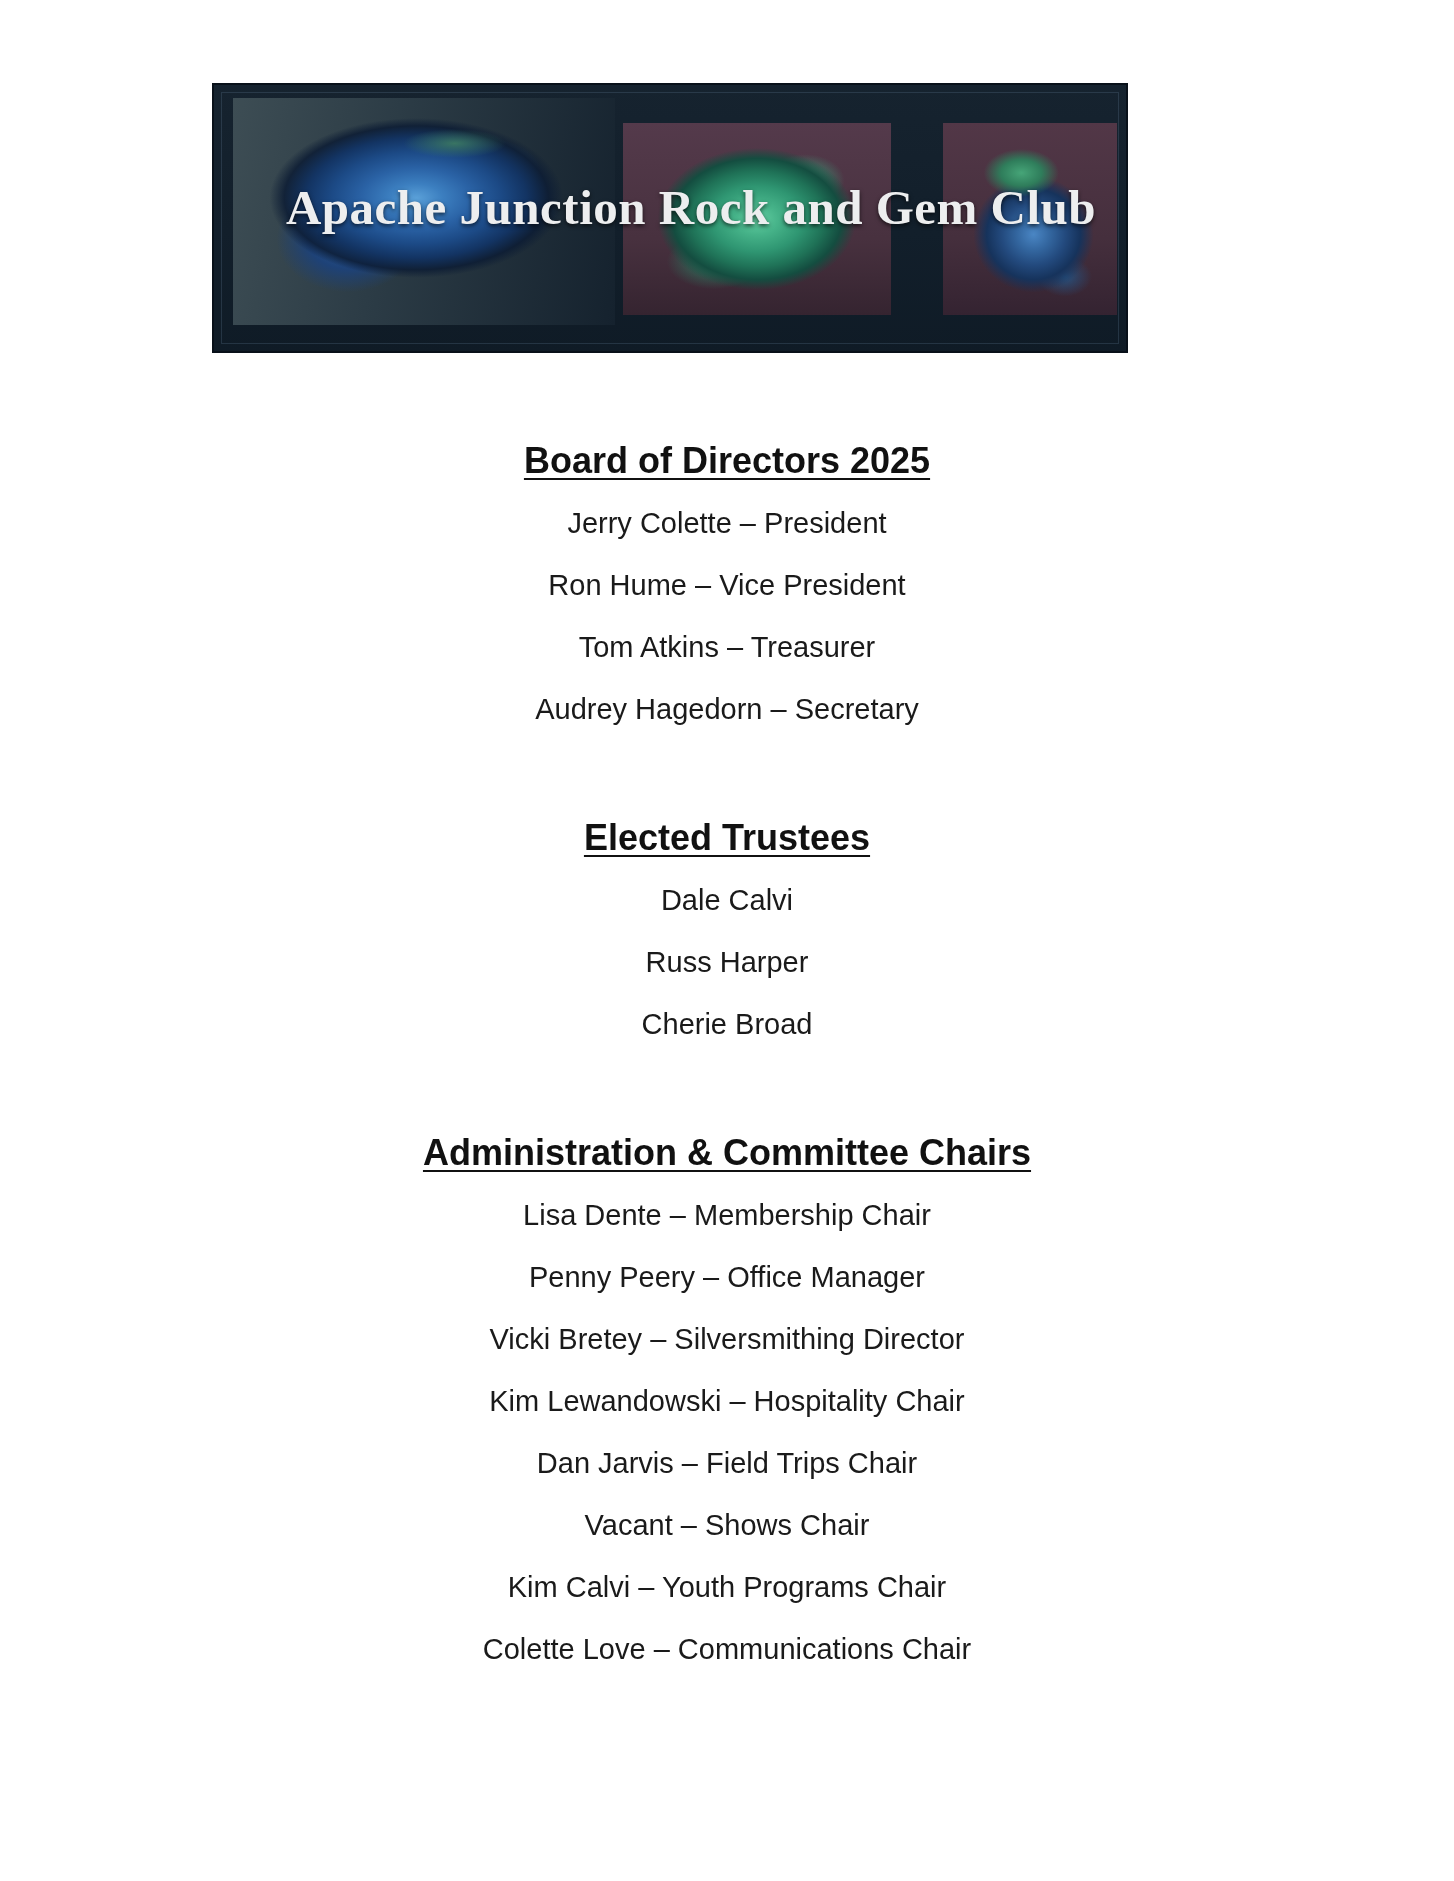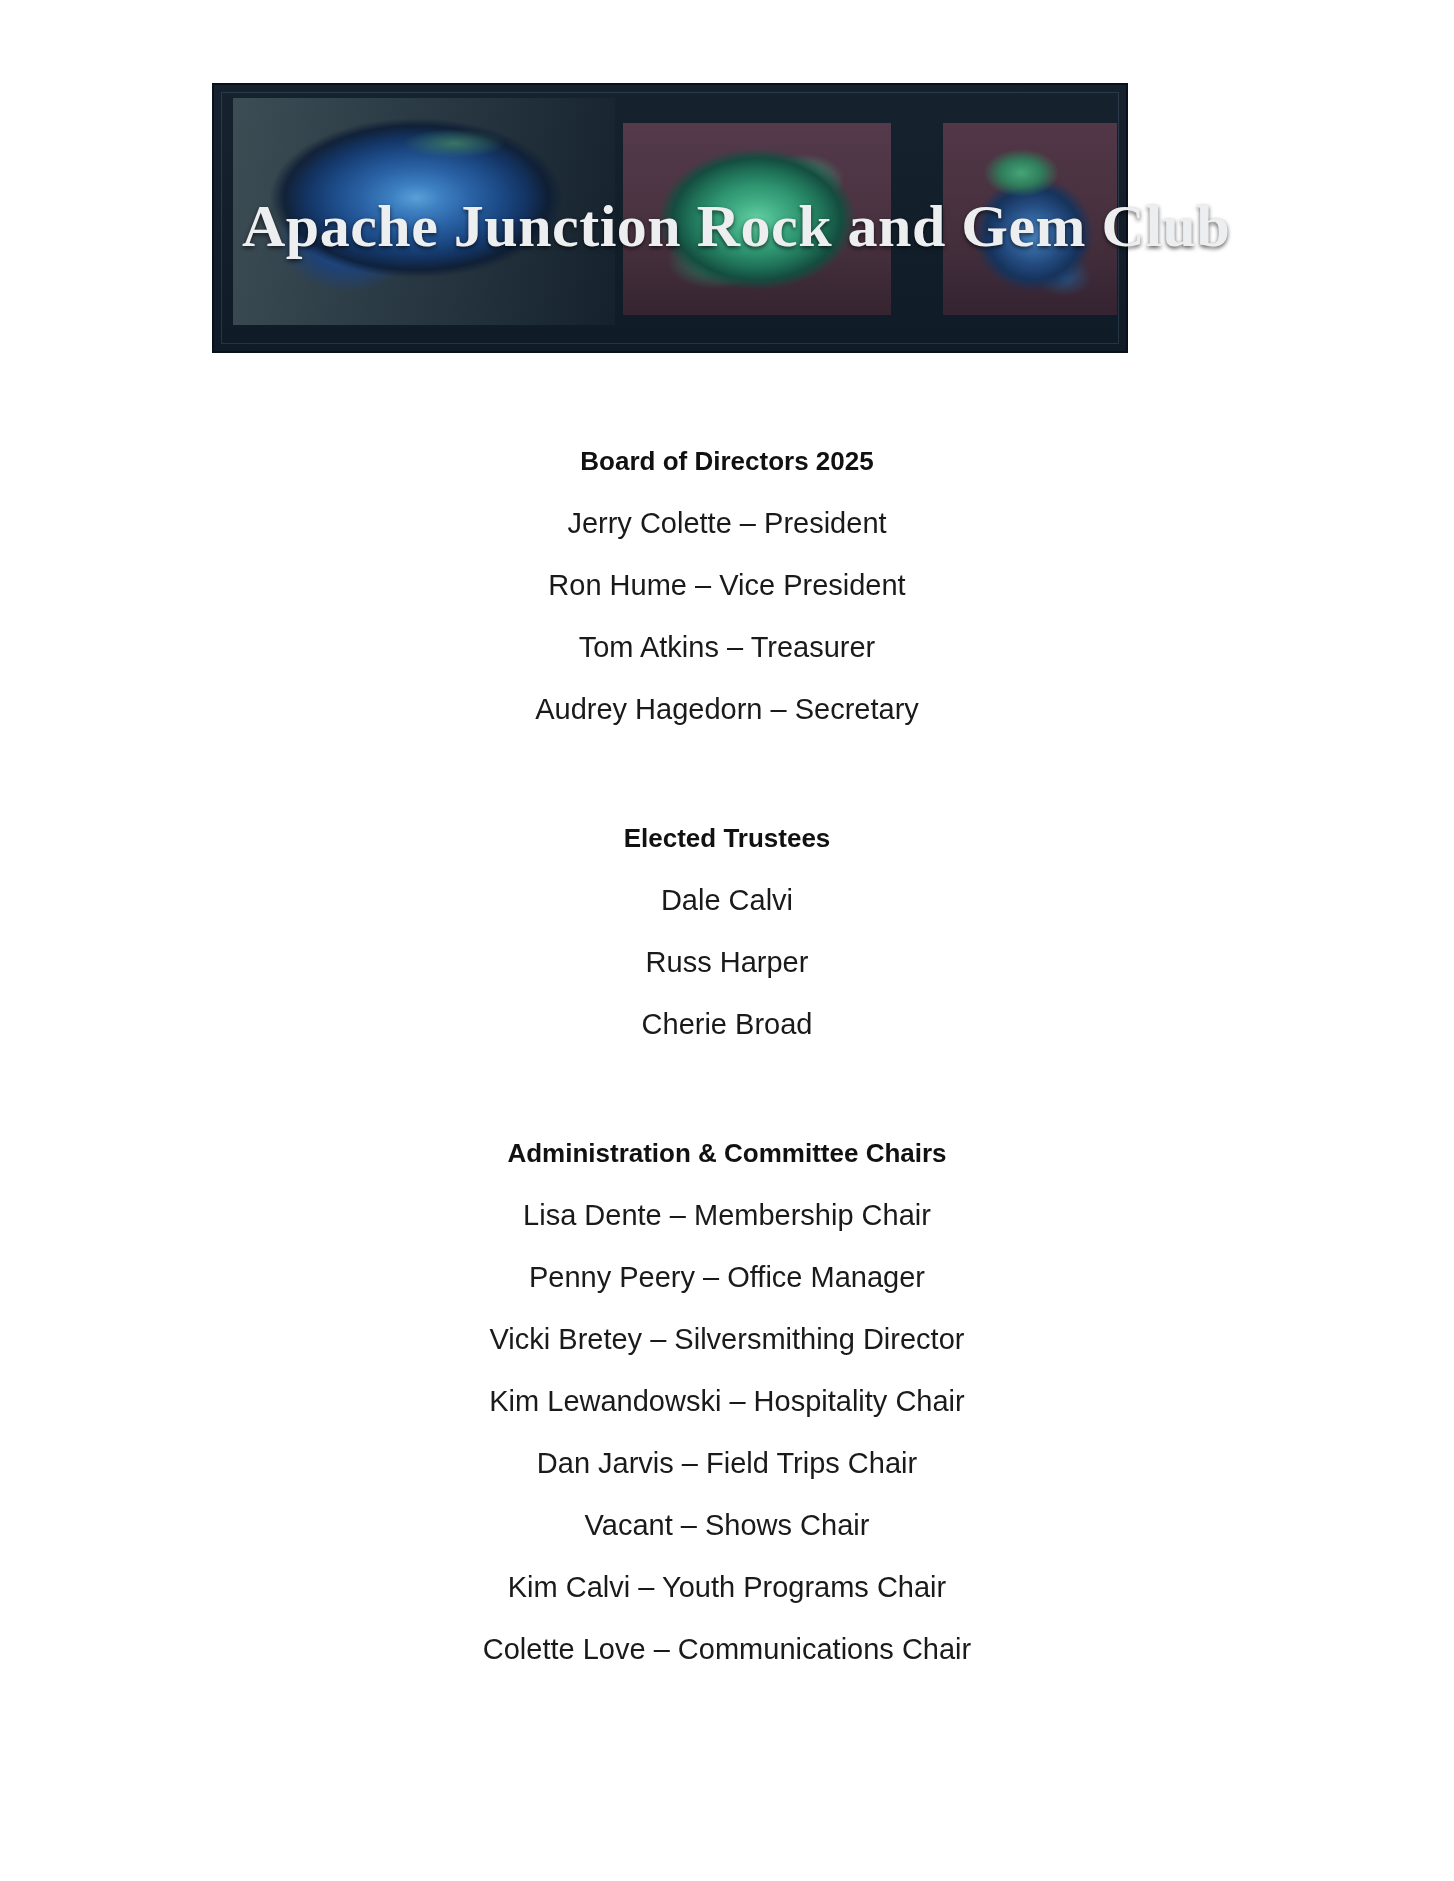--- a/index.html
+++ b/index.html
@@ -50,51 +50,53 @@
   .panel-3{
     left:731px;top:40px;width:174px;height:192px;
     background:
       radial-gradient(closest-side at 45% 26%, #46a578 0%, #2f7d5b 26%, rgba(40,90,70,0) 48%),
       radial-gradient(closest-side at 52% 58%, #4a86c4 0%, #33669f 20%, #234a7e 38%, #16335c 56%, rgba(15,40,70,0) 72%),
       radial-gradient(closest-side at 70% 80%, #27517f 0%, rgba(20,50,90,0) 52%),
       linear-gradient(180deg,#523747 0%,#452f3d 60%,#342331 100%);
   }
   .banner-title{
     position:absolute;
-    left:0;right:0;top:118px;
+    left:0;right:0;top:100px;
     text-align:center;
     text-indent:30px;
     font-family:"Liberation Serif",serif;
     font-weight:700;
-    font-size:60px;
+    font-size:49px;
     line-height:50px;
     letter-spacing:.5px;
     color:#edeeef;
     text-shadow:0 2px 4px rgba(0,0,0,.65);
     white-space:nowrap;
     z-index:3;
+    padding-left:12px;
   }
 
   
   .doc{
     position:absolute;
     left:0;top:430px;
     width:1454px;
     text-align:center;
   }
   .doc p{
     margin:0;
     font-size:29px;
     line-height:62px;
     color:#1a1a1a;
   }
   .doc p.heading{
-    font-size:26px;
+    font-size:36px;
     font-weight:700;
     color:#111111;
+    text-decoration:underline;
     text-decoration-thickness:2px;
     text-underline-offset:5px;
   }
   .doc .section + .section .heading{
     margin-top:67px;
   }
 </style>
 </head>
 <body>
 

